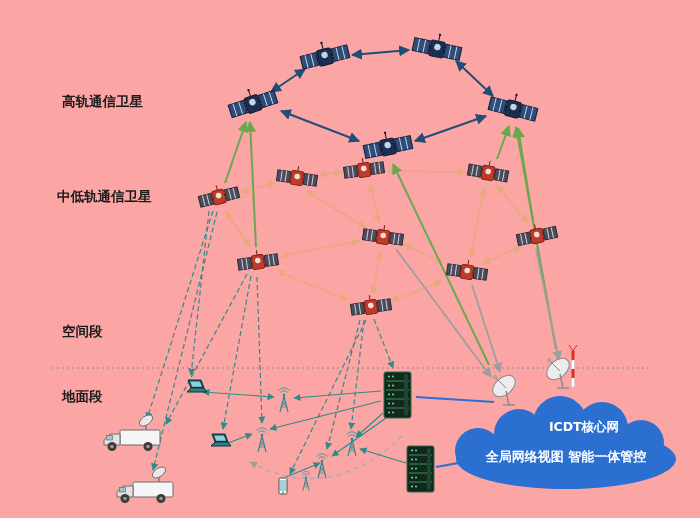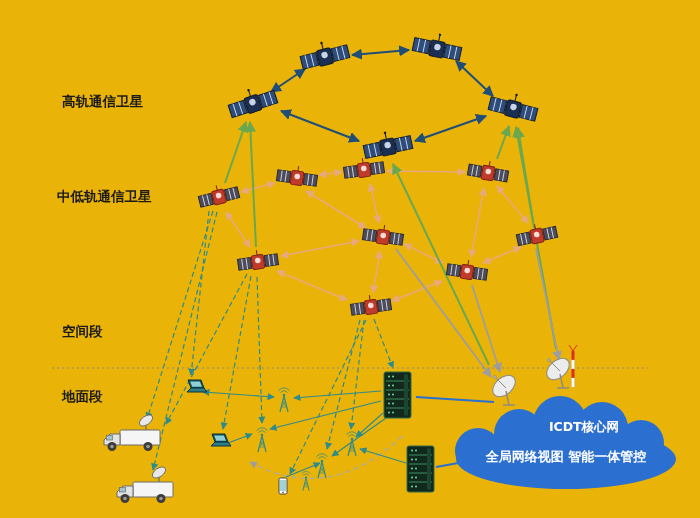--- a/index.html
+++ b/index.html
@@ -1,16 +1,16 @@
 <!DOCTYPE html>
 <html><head>
 <meta charset="utf-8">
 <style>
   html,body{margin:0;padding:0;background:#ffffff;}
-  .stage{position:relative;width:700px;height:518px;background:#eab308;overflow:hidden;
+  .stage{position:relative;width:700px;height:518px;background:#fca5a5;overflow:hidden;
          font-family:"DejaVu Sans","Liberation Sans",sans-serif;}
   svg{display:block}
   .lbl{font-size:13.5px;font-weight:600;fill:#1a1a1a;}
   .cloud-title{font-size:12.5px;font-weight:700;fill:#ffffff;text-anchor:middle;}
   .cloud-caption{font-size:13px;font-weight:700;fill:#ffffff;text-anchor:middle;}
   .lk-navy{stroke:#1f4e79;stroke-width:2;}
   .lk-peach{stroke:#e8a97e;stroke-width:1.5;}
   .lk-green{stroke:#6aa84f;stroke-width:2;}
   .lk-teal{stroke:#2e8b8b;stroke-width:1.2;}
   .lk-teald{stroke:#2e8b8b;stroke-width:1.2;stroke-dasharray:5 3;}

